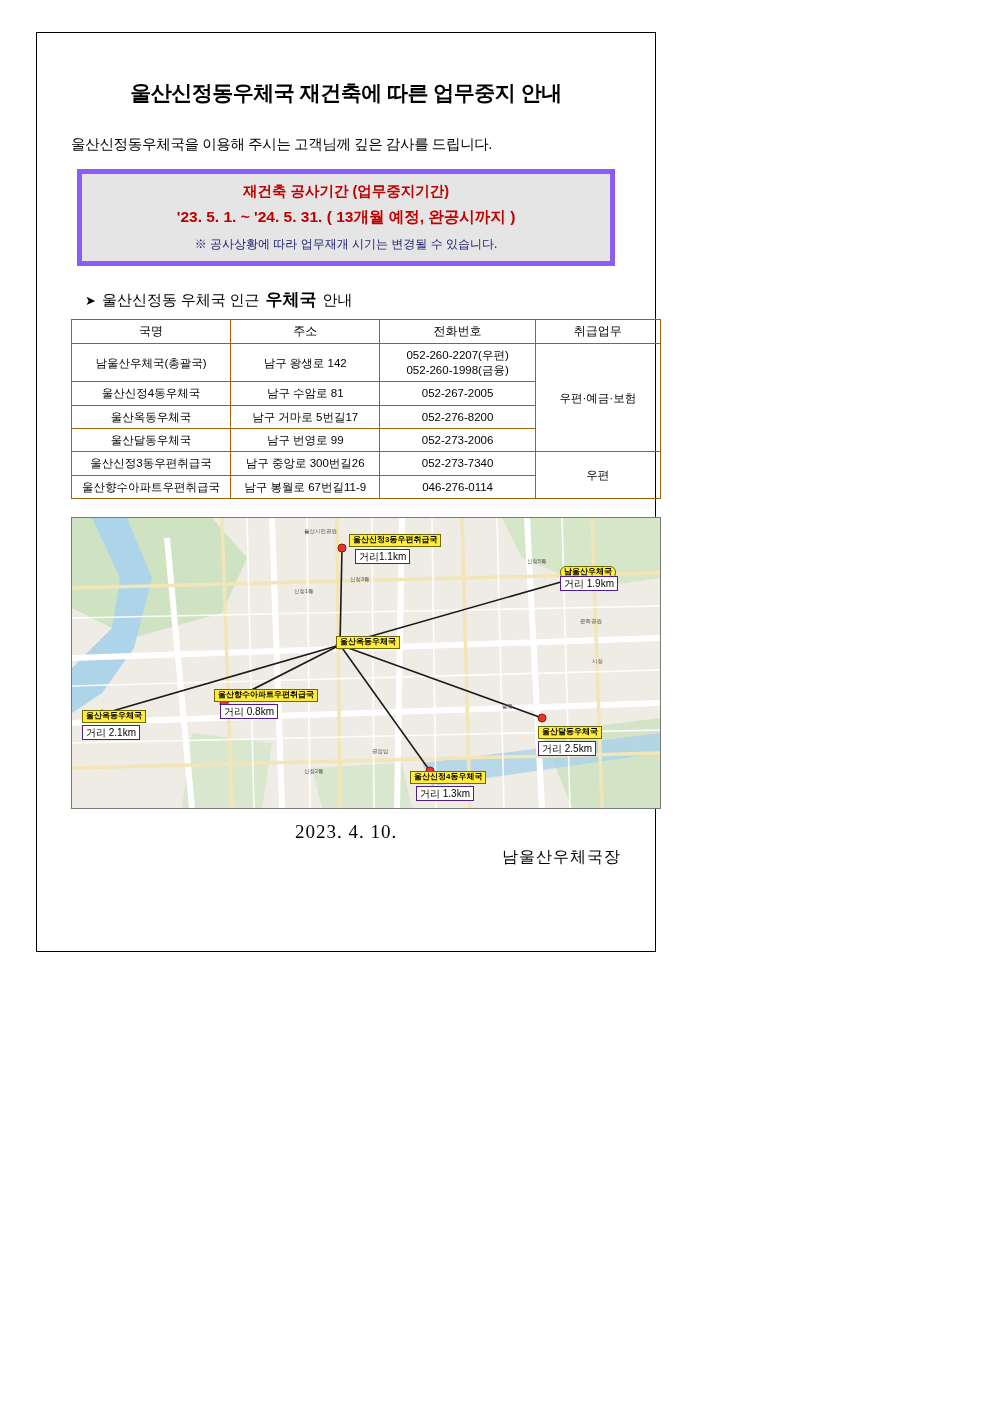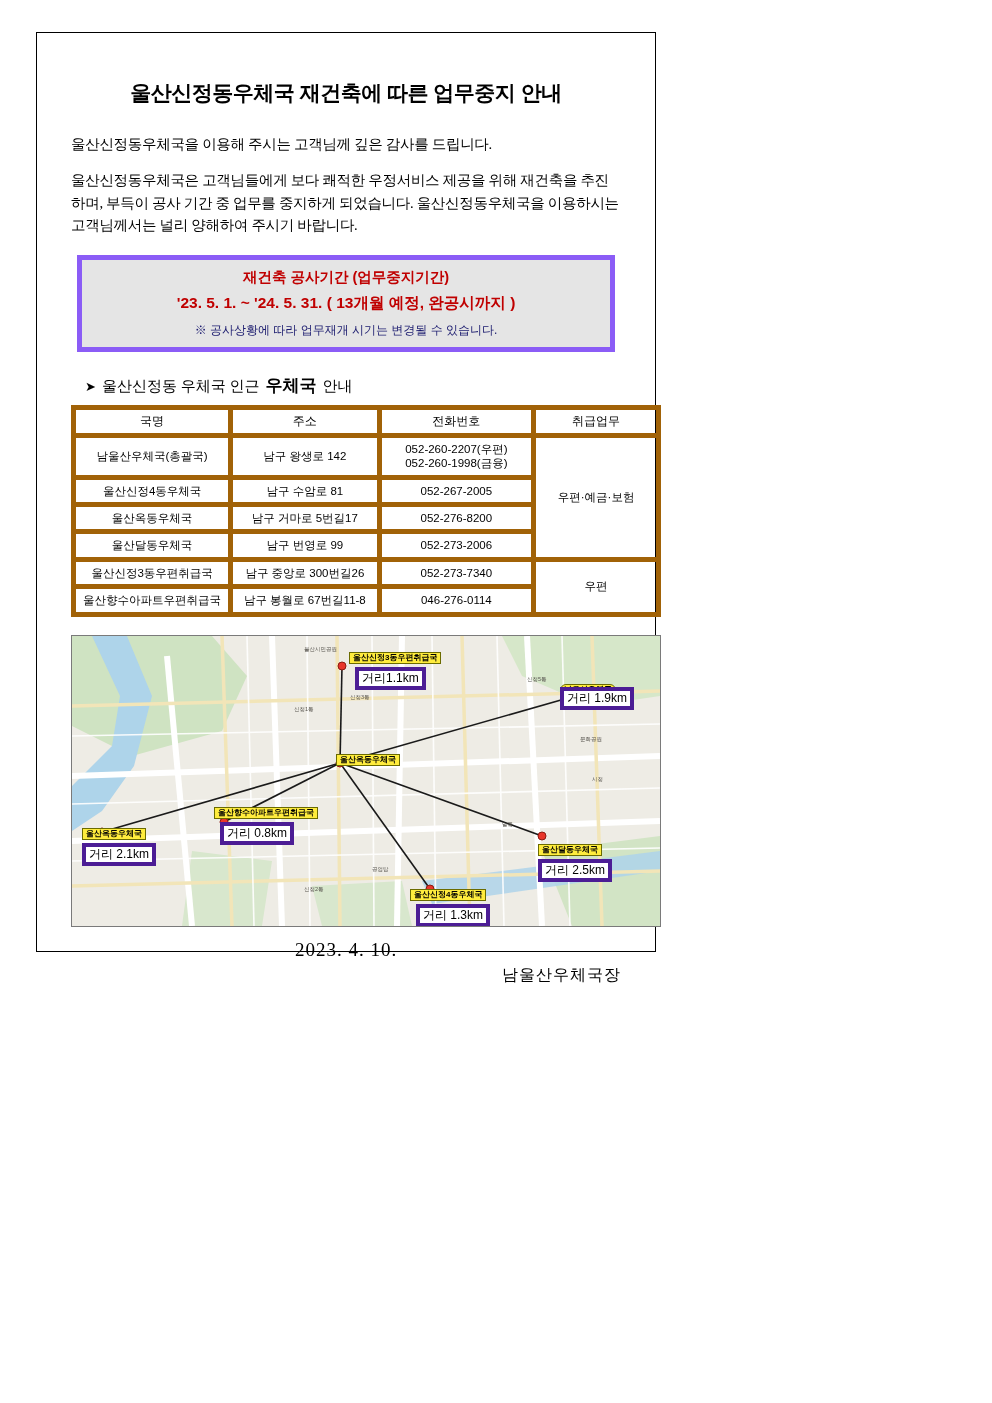--- a/index.html
+++ b/index.html
@@ -88,21 +88,21 @@
   
   table.post-table {
     border-collapse: collapse;
     width: 590px;
     margin: 0 0 0 0;
     font-family: "Liberation Sans", sans-serif;
     font-size: 11.5px;
   }
   table.post-table th,
   table.post-table td {
-    border: 5px solid #a16207;
+    border: 1px solid #a16207;
     text-align: center;
     padding: 4px 2px;
     line-height: 1.25;
   }
   table.post-table th {
     font-weight: normal;
     font-size: 12px;
   }
   .col-name { width: 160px; }
   .col-addr { width: 150px; }
@@ -127,23 +127,23 @@
     font-family: "Liberation Sans", sans-serif;
     font-size: 8px;
     font-weight: bold;
     padding: 1px 3px;
     white-space: nowrap;
     line-height: 1.1;
   }
   .map-dist {
     position: absolute;
     background: #ffffff;
-    border: 4px solid #4c1d95;
-    font-family: "Liberation Sans", sans-serif;
-    font-size: 12px;
+    border: 1px solid #4c1d95;
+    font-family: "Liberation Sans", sans-serif;
+    font-size: 10px;
     padding: 1px 3px;
     white-space: nowrap;
     line-height: 1.1;
   }
   .map-poi {
     position: absolute;
     font-family: "Liberation Sans", sans-serif;
     font-size: 5.5px;
     color: #55524c;
     white-space: nowrap;
@@ -172,21 +172,20 @@
   }
 </style>
 </head>
 <body>
 
 <div class="page">
 
   <h1 class="doc-title">울산신정동우체국 재건축에 따른 업무중지 안내</h1>
 
   <p class="para">울산신정동우체국을 이용해 주시는 고객님께 깊은 감사를 드립니다.</p>
-  <p class="para tight">울산신정동우체국은 고객님들에게 보다 쾌적한 우정서비스 제공을 위해 재건축을 추진하며, 부득이 공사 기간 중 업무를 중지하게 되었습니다. 울산신정동우체국을 이용하시는 고객님께서는 널리 양해하여 주시기 바랍니다.</p>
 
   <div class="notice-box">
     <div class="notice-line1">재건축 공사기간 (업무중지기간)</div>
     <div class="notice-line2">'23. 5. 1. ~ '24. 5. 31. ( 13개월 예정, 완공시까지 )</div>
     <div class="notice-line3">※ 공사상황에 따라 업무재개 시기는 변경될 수 있습니다.</div>
   </div>
 
   <div class="section-head">
     <span class="arrow-icon">➤</span>
     <span>울산신정동 우체국  인근</span>
@@ -237,21 +236,21 @@
         <tr>
           <td>울산신정3동우편취급국</td>
           <td>남구 중앙로 300번길26</td>
           <td>
             <div>052-273-7340</div>
           </td>
           <td rowspan="2">우편</td>
         </tr>
         <tr>
           <td>울산향수아파트우편취급국</td>
-          <td>남구 봉월로 67번길11-8</td>
+          <td>남구 봉월로 67번길11-9</td>
           <td>
             <div>046-276-0114</div>
           </td>
         </tr>
       </tbody>
   </table>
 
   <div class="map-wrap">
     <svg class="map-svg" viewBox="0 0 588 290" preserveAspectRatio="none">
       <rect x="0" y="0" width="588" height="290" fill="#eeece5"></rect>
@@ -308,21 +307,21 @@
     <div class="dot" style="left:496px; top:62px;"></div>
     <div class="dot" style="left:152px; top:186px;"></div>
     <div class="dot" style="left:30px; top:196px;"></div>
     <div class="dot" style="left:470px; top:200px;"></div>
     <div class="dot" style="left:358px; top:253px;"></div>
 
     <div class="map-label" style="left:277px; top:16px;">울산신정3동우편취급국</div>
     <div class="map-dist" style="left:283px; top:31px;">거리1.1km</div>
 
     <div class="map-label" style="left:488px; top:48px;border-radius:6px;">남울산우체국</div>
-    <div class="map-dist" style="left:488px; top:51px;">거리 1.9km</div>
+    <div class="map-dist" style="left:488px; top:58px;">거리 1.9km</div>
 
     <div class="map-label" style="left:264px; top:118px;">울산옥동우체국</div>
 
     <div class="map-label" style="left:142px; top:171px;">울산향수아파트우편취급국</div>
     <div class="map-dist" style="left:148px; top:186px;text-align:right;">거리 0.8km</div>
 
     <div class="map-label" style="left:10px; top:192px;">울산옥동우체국</div>
     <div class="map-dist" style="left:10px; top:207px;">거리 2.1km</div>
 
     <div class="map-label" style="left:466px; top:208px;">울산달동우체국</div>

